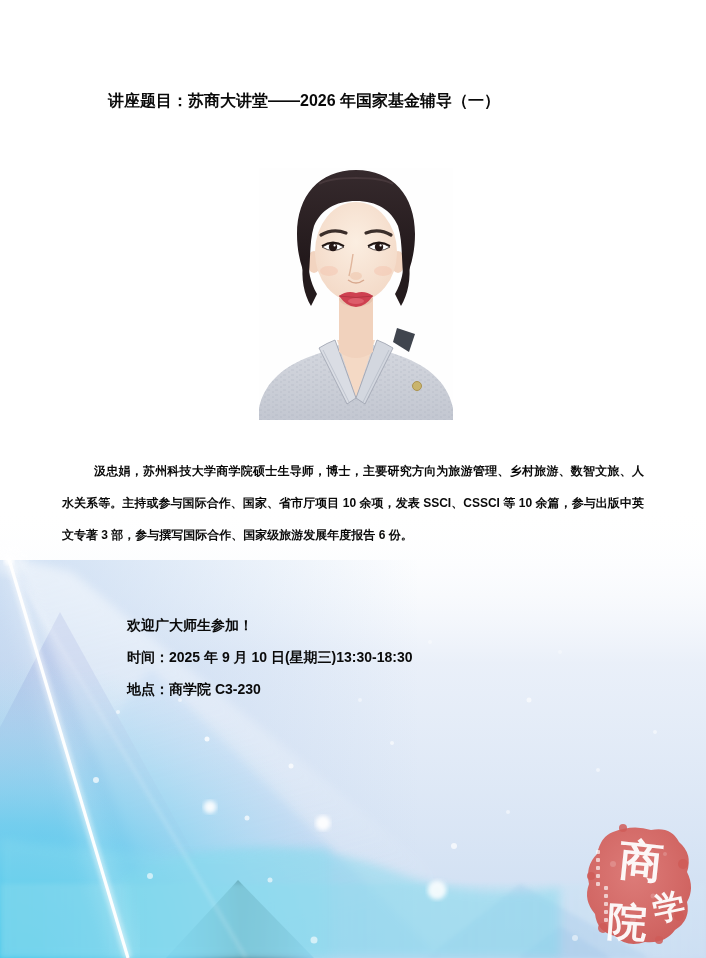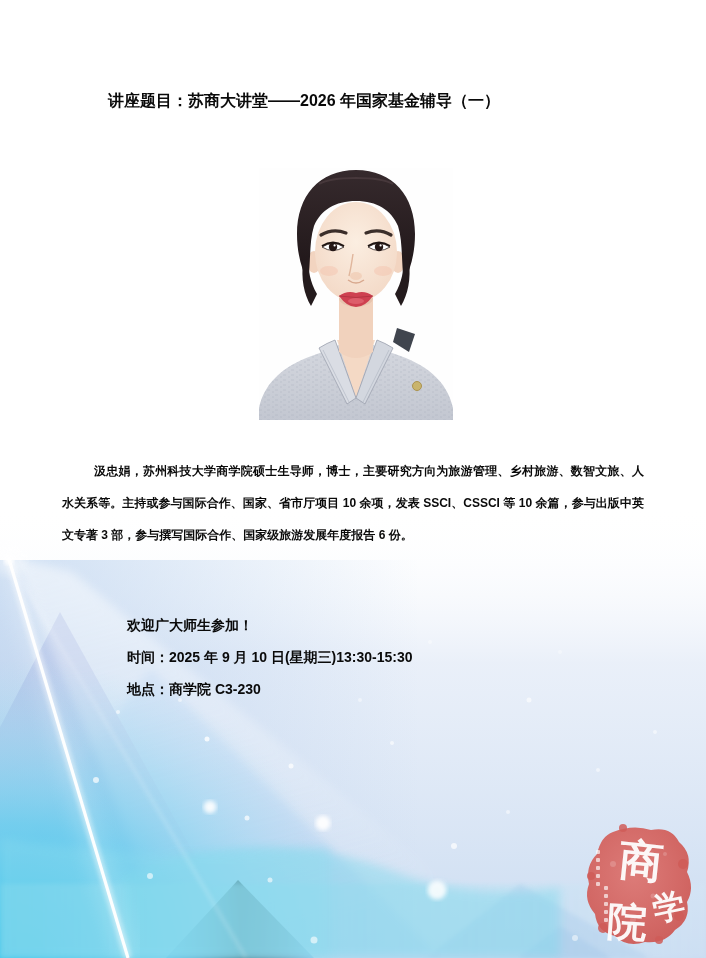--- a/index.html
+++ b/index.html
@@ -209,21 +209,21 @@
       <path d="M44,92 C 42,112 45,126 52,138 L 58,126 C 51,114 49,102 50,92 Z" fill="#241b1d"></path>
       <path d="M150,92 C 152,112 149,126 142,138 L 136,126 C 143,114 145,102 144,92 Z" fill="#241b1d"></path>
       <path d="M60,16 C 74,8 120,8 134,16" stroke="#5a474b" stroke-width="2" fill="none" opacity="0.5"></path>
     </g>
   </svg>
 
   <div class="txt bio-block">汲忠娟，苏州科技大学商学院硕士生导师，博士，主要研究方向为旅游管理、乡村旅游、数智文旅、人水关系等。主持或参与国际合作、国家、省市厅项目 10 余项，发表 SSCI、CSSCI 等 10 余篇，参与出版中英文专著 3 部，参与撰写国际合作、国家级旅游发展年度报告 6 份。</div>
 
   <div class="txt footer-block">
     <div>欢迎广大师生参加！</div>
-    <div>时间：2025 年 9 月 10 日(星期三)13:30-15:30</div>
+    <div>时间：2025 年 9 月 10 日(星期三)13:30-18:30</div>
     <div>地点：商学院 C3-230</div>
   </div>
 
   <svg class="seal" viewBox="0 0 112 124" aria-hidden="true">
     <defs>
       <radialGradient id="sealGrad" cx="0.45" cy="0.4" r="0.8">
         <stop offset="0" stop-color="#dd7672"></stop>
         <stop offset="0.6" stop-color="#d2615d"></stop>
         <stop offset="1" stop-color="#c8524e"></stop>
       </radialGradient>

